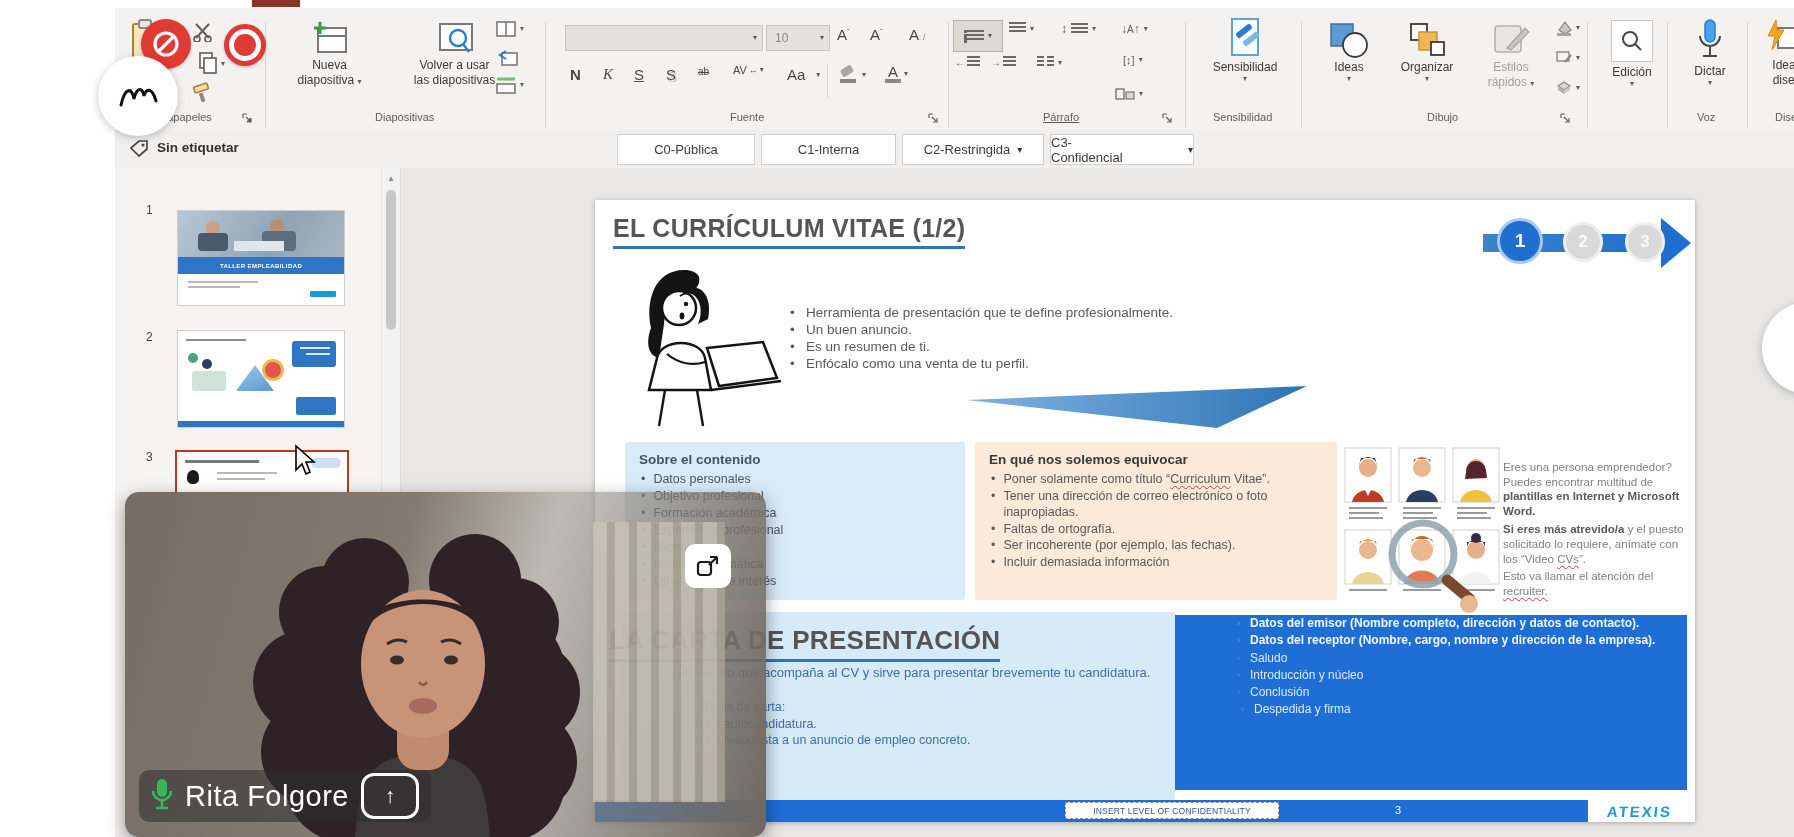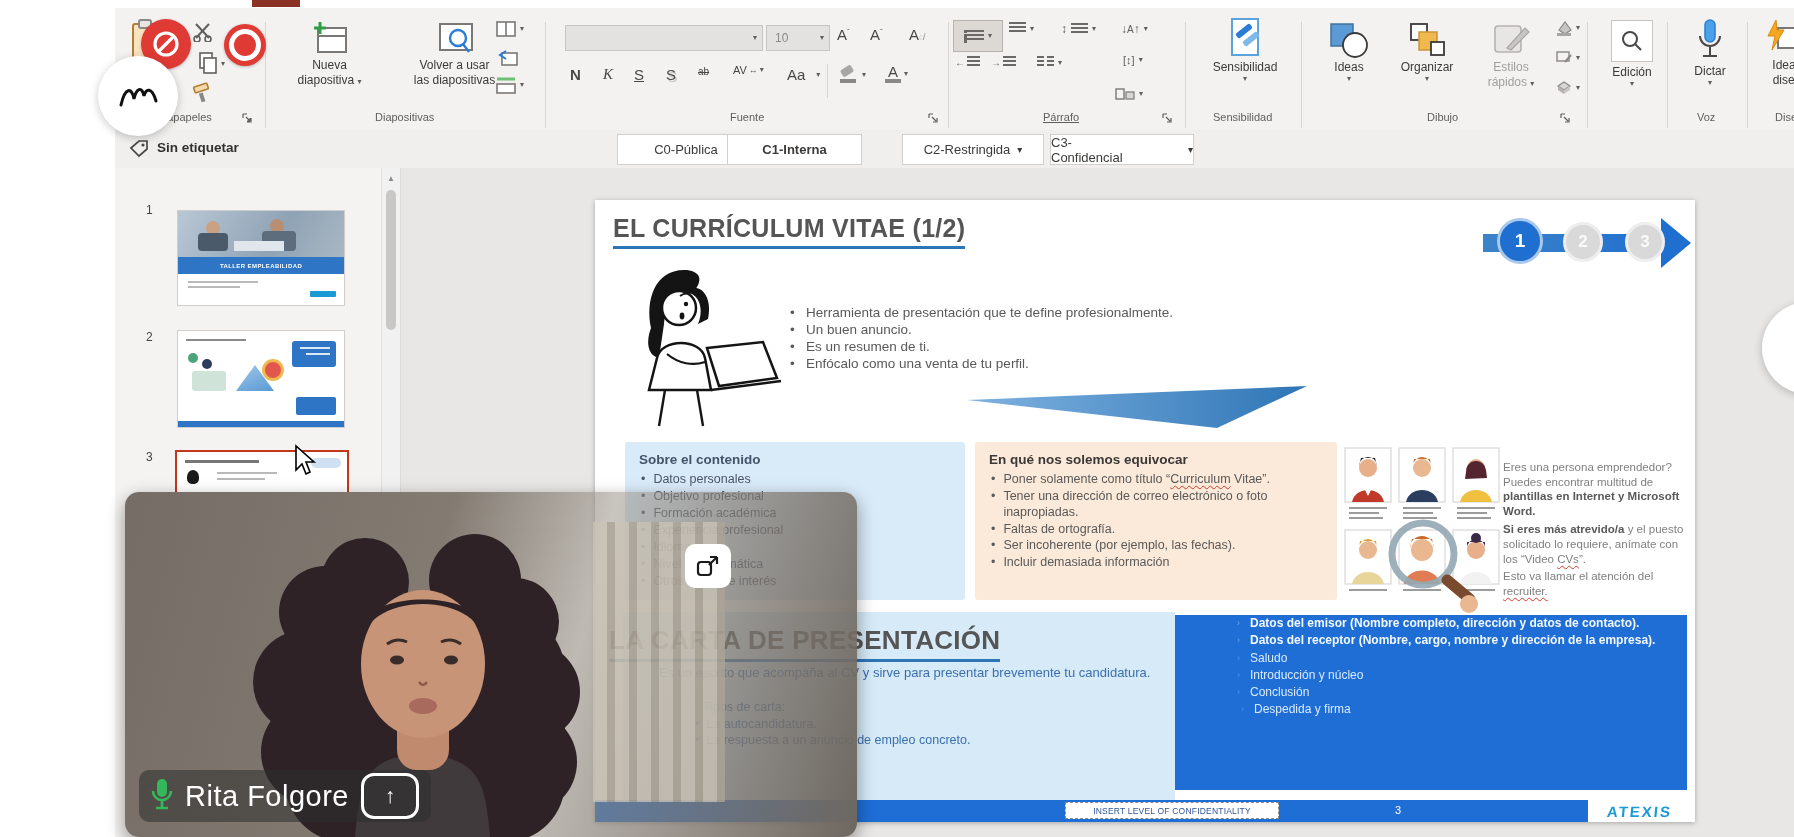--- a/index.html
+++ b/index.html
@@ -37,23 +37,23 @@
   .bullettxt{font-size:13.5px;color:#595959;white-space:nowrap;}
   .boxtitle{font-size:13.5px;font-weight:bold;color:#44546a;}
   .cbline{display:flex;gap:8px;font-size:12.5px;color:#4a5568;line-height:17px;white-space:nowrap;}
   .mbline{display:flex;gap:8px;font-size:12.5px;color:#595959;line-height:16.5px;}
   .tips{font-size:11.5px;color:#808080;line-height:14.6px;white-space:nowrap;}
   .tips b{color:#595959;}
   .sq-red{text-decoration:underline wavy #d03a2b 1px;text-underline-offset:2px;}
   .bluebox-item{display:flex;gap:10px;font-size:12px;color:#d9eaff;line-height:17.3px;white-space:nowrap;}
   .bluebox-item .bm{color:#5e97e8;font-size:9px;line-height:17px;}
   
-  .webcam{left:125px;top:492px;width:712px;height:345px;border-radius:14px;overflow:hidden;
+  .webcam{left:125px;top:492px;width:641px;height:345px;border-radius:14px;overflow:hidden;
           box-shadow:0 6px 18px rgba(0,0,0,.4);
-          background:linear-gradient(105deg,#756d65 0%,#837b72 40%,#98908485 60%,#6e6760 100%);padding-left:20px;}
+          background:linear-gradient(105deg,#756d65 0%,#837b72 40%,#98908485 60%,#6e6760 100%);}
   .namepill{background:rgba(45,45,45,.55);border-radius:10px;display:flex;align-items:center;gap:12px;padding:0 12px;}
   .namepill .nm{color:#fff;font-size:29px;font-weight:400;letter-spacing:.5px;}
   .upbtn{width:52px;height:40px;border:3px solid #fff;border-radius:13px;color:#fff;font-size:21px;font-weight:bold;}
   
   .redcirc{border-radius:50%;background:#e03a35;box-shadow:0 1px 3px rgba(0,0,0,.25);}
   .pencirc{border-radius:50%;background:#fff;box-shadow:0 2px 8px rgba(0,0,0,.22);}
 </style>
 </head>
 <body class="nosel">
 
@@ -358,21 +358,21 @@
 
 <div class="ab sensbar">
   <svg class="ab" style="left:14px;top:9px;" width="20" height="20">
     <path d="M2,9 L10,2 H18 V10 L10,17 Z" fill="none" stroke="#4a4846" stroke-width="1.7"></path>
     <circle cx="14" cy="6" r="1.6" fill="#4a4846"></circle>
   </svg>
   <div class="ab" style="left:42px;top:10px;font-size:13.5px;font-weight:bold;color:#323130;">Sin etiquetar</div>
   <div class="ab sensbtn" style="left:502px;top:4px;width:136px;">
       <span>C0-Pública</span>
     </div>
-  <div class="ab sensbtn" style="left:612px;top:4px;width:133px;font-weight:bold;">
+  <div class="ab sensbtn" style="left:646px;top:4px;width:133px;">
       <span>C1-Interna</span>
     </div>
   <div class="ab sensbtn" style="left:787px;top:4px;width:140px;">
       <span>C2-Restringida</span>
       <span class="chev" style="font-size:10px;color:#3b3a39;">▾</span>
     </div>
   <div class="ab sensbtn" style="left:935px;top:4px;width:142px;gap:45px;">
       <span>C3-Confidencial</span>
       <span class="chev" style="font-size:10px;color:#3b3a39;">▾</span>
     </div>

